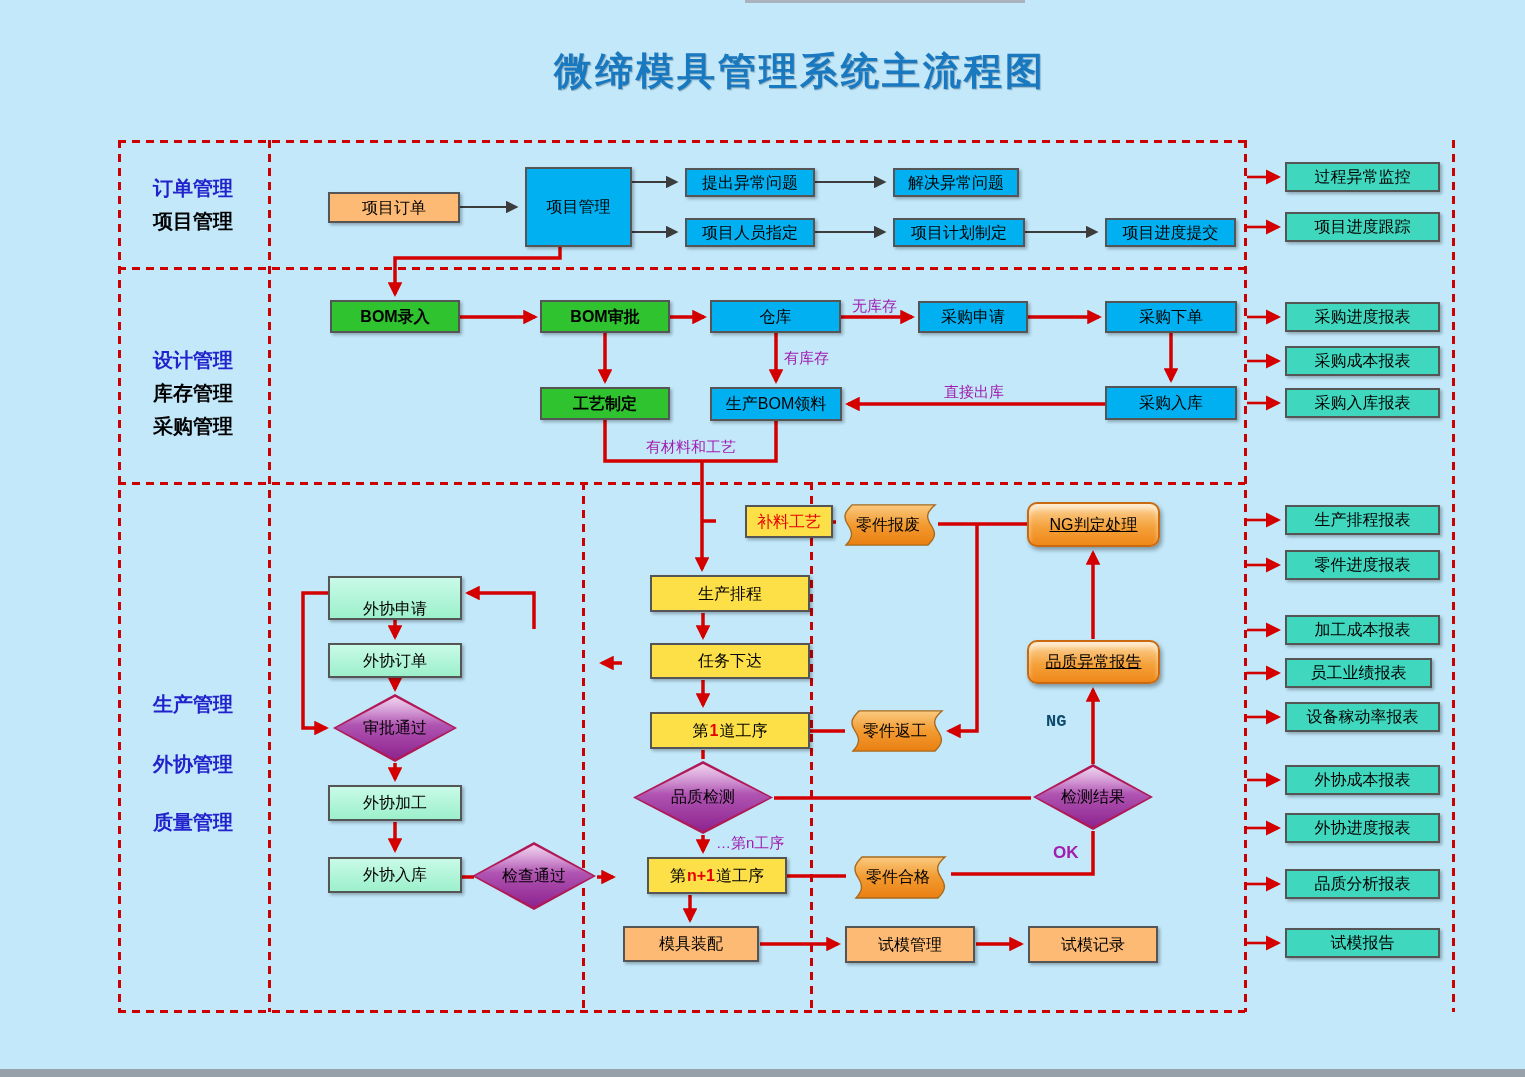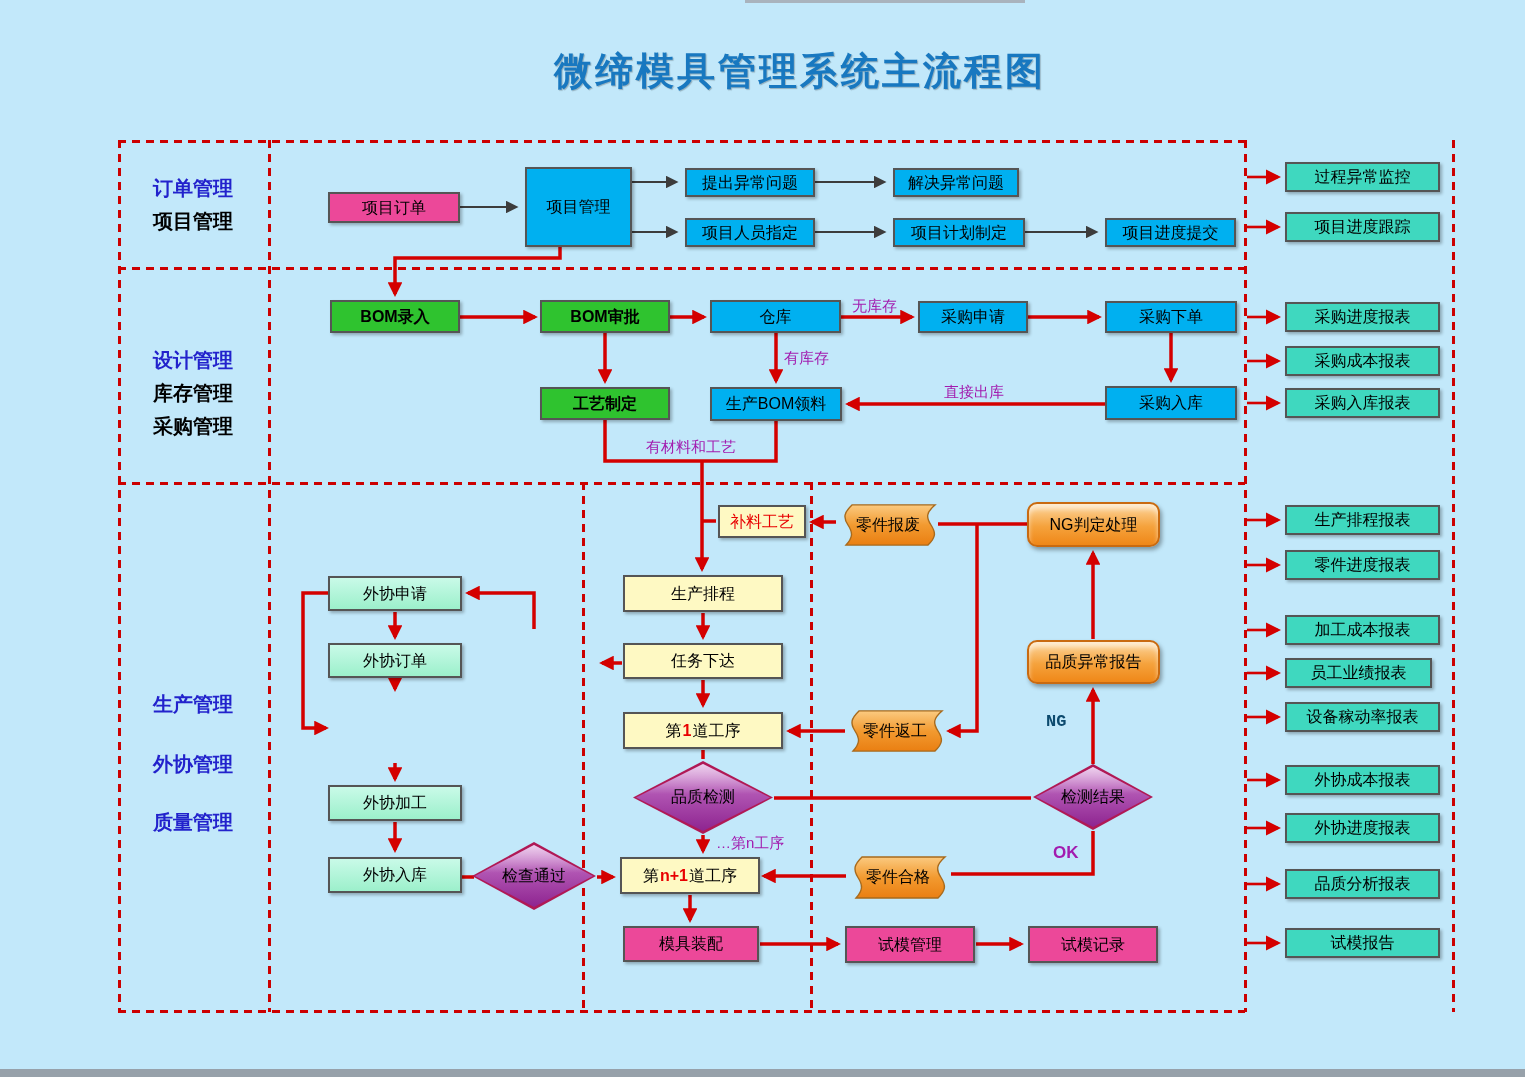--- a/index.html
+++ b/index.html
@@ -3,28 +3,28 @@
 <meta charset="utf-8">
 <style>
   html,body{margin:0;padding:0;background:#c2e8fa;}
   #canvas{position:relative;width:1525px;height:1077px;background:#c2e8fa;overflow:hidden;
           font-family:"Liberation Sans","DejaVu Sans",sans-serif;}
   
   .bx{position:absolute;display:flex;align-items:center;justify-content:center;
       font-size:16px;color:#000;border:2px solid #555;box-sizing:border-box;
       box-shadow:2px 2px 3px rgba(0,0,0,.28);text-align:center;line-height:1.1;}
   .cyan{background:#00b0f0;}
-  .yellow{background:#ec4899;}
+  .yellow{background:#fdba74;}
   .green{background:#2fc32f;font-weight:bold;}
-  .green2{background:#fef9c3;}
+  .green2{background:#fde047;margin-left:27px;}
   .mint{background:linear-gradient(180deg,#c9fae8,#9cf0cb);}
   .teal{background:#3fd8bf;}
   .orounded{background:linear-gradient(180deg,#fdd79f 0%,#f5a23c 55%,#ef8718 100%);
       border:2px solid #c96a10;border-radius:10px;
-      box-shadow:2px 3px 4px rgba(0,0,0,.35), inset 0 5px 5px rgba(255,255,255,.55);}
+      box-shadow:2px 3px 4px rgba(0,0,0,.35), inset 0 5px 5px rgba(255,255,255,.55);text-decoration:underline;}
   .redtxt{color:#e80000;}
   .rnum{color:#e80000;font-weight:bold;margin:0 1px;}
   
   .dia{position:absolute;}
   .dOuter{position:absolute;inset:0;background:#b01955;
       clip-path:polygon(50% 0,100% 50%,50% 100%,0 50%);
       filter:drop-shadow(3px 3px 2px rgba(0,0,0,.3));}
   .dInner{position:absolute;inset:3px;
       clip-path:polygon(50% 0,100% 50%,50% 100%,0 50%);
       background:linear-gradient(180deg,rgba(255,255,255,.6),rgba(255,255,255,0) 45%),
@@ -245,33 +245,38 @@
   <div class="bx yellow" style="left:623px;top:926px;width:136px;height:36px;">
       <span>模具装配</span>
     </div>
   <div class="bx yellow" style="left:845px;top:926px;width:130px;height:37px;">
       <span>试模管理</span>
     </div>
   <div class="bx yellow" style="left:1028px;top:926px;width:130px;height:37px;">
       <span>试模记录</span>
     </div>
 
-  <div class="bx mint" style="left:328px;top:576px;width:134px;height:35px;">
+  <div class="bx mint" style="left:328px;top:576px;width:134px;height:44px;align-items:flex-end;">
       <span>外协申请</span>
     </div>
   <div class="bx mint" style="left:328px;top:643px;width:134px;height:35px;">
       <span>外协订单</span>
     </div>
   <div class="bx mint" style="left:328px;top:785px;width:134px;height:36px;">
       <span>外协加工</span>
     </div>
   <div class="bx mint" style="left:328px;top:857px;width:134px;height:36px;">
       <span>外协入库</span>
     </div>
 
+  <div class="dia" style="left:333px;top:694px;width:124px;height:68px;">
+    <div class="dOuter"></div>
+      <div class="dInner"></div>
+    <span class="dLbl">审批通过</span>
+  </div>
   <div class="dia" style="left:472px;top:842px;width:124px;height:68px;">
     <div class="dOuter"></div>
       <div class="dInner"></div>
     <span class="dLbl">检查通过</span>
   </div>
   <div class="dia" style="left:1033px;top:764px;width:120px;height:66px;">
     <div class="dOuter"></div>
       <div class="dInner"></div>
     <span class="dLbl">检测结果</span>
   </div>

